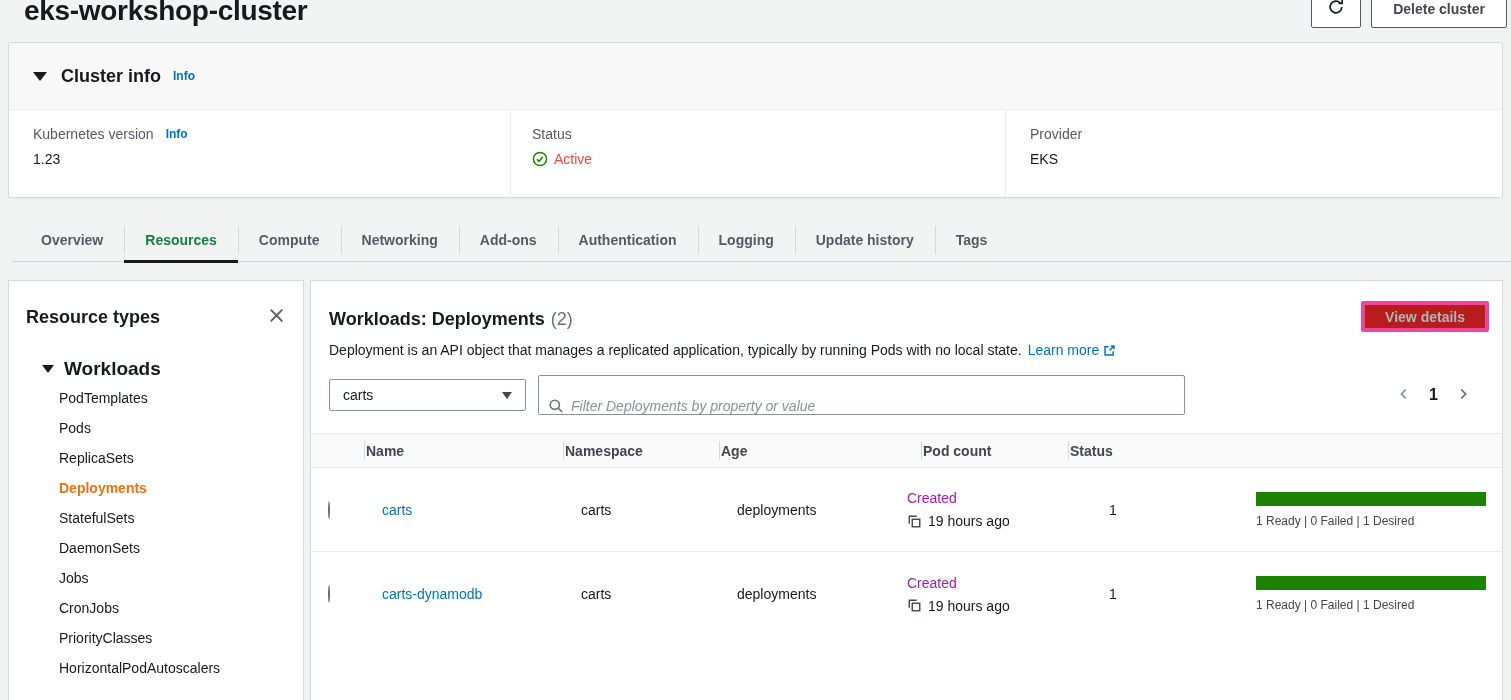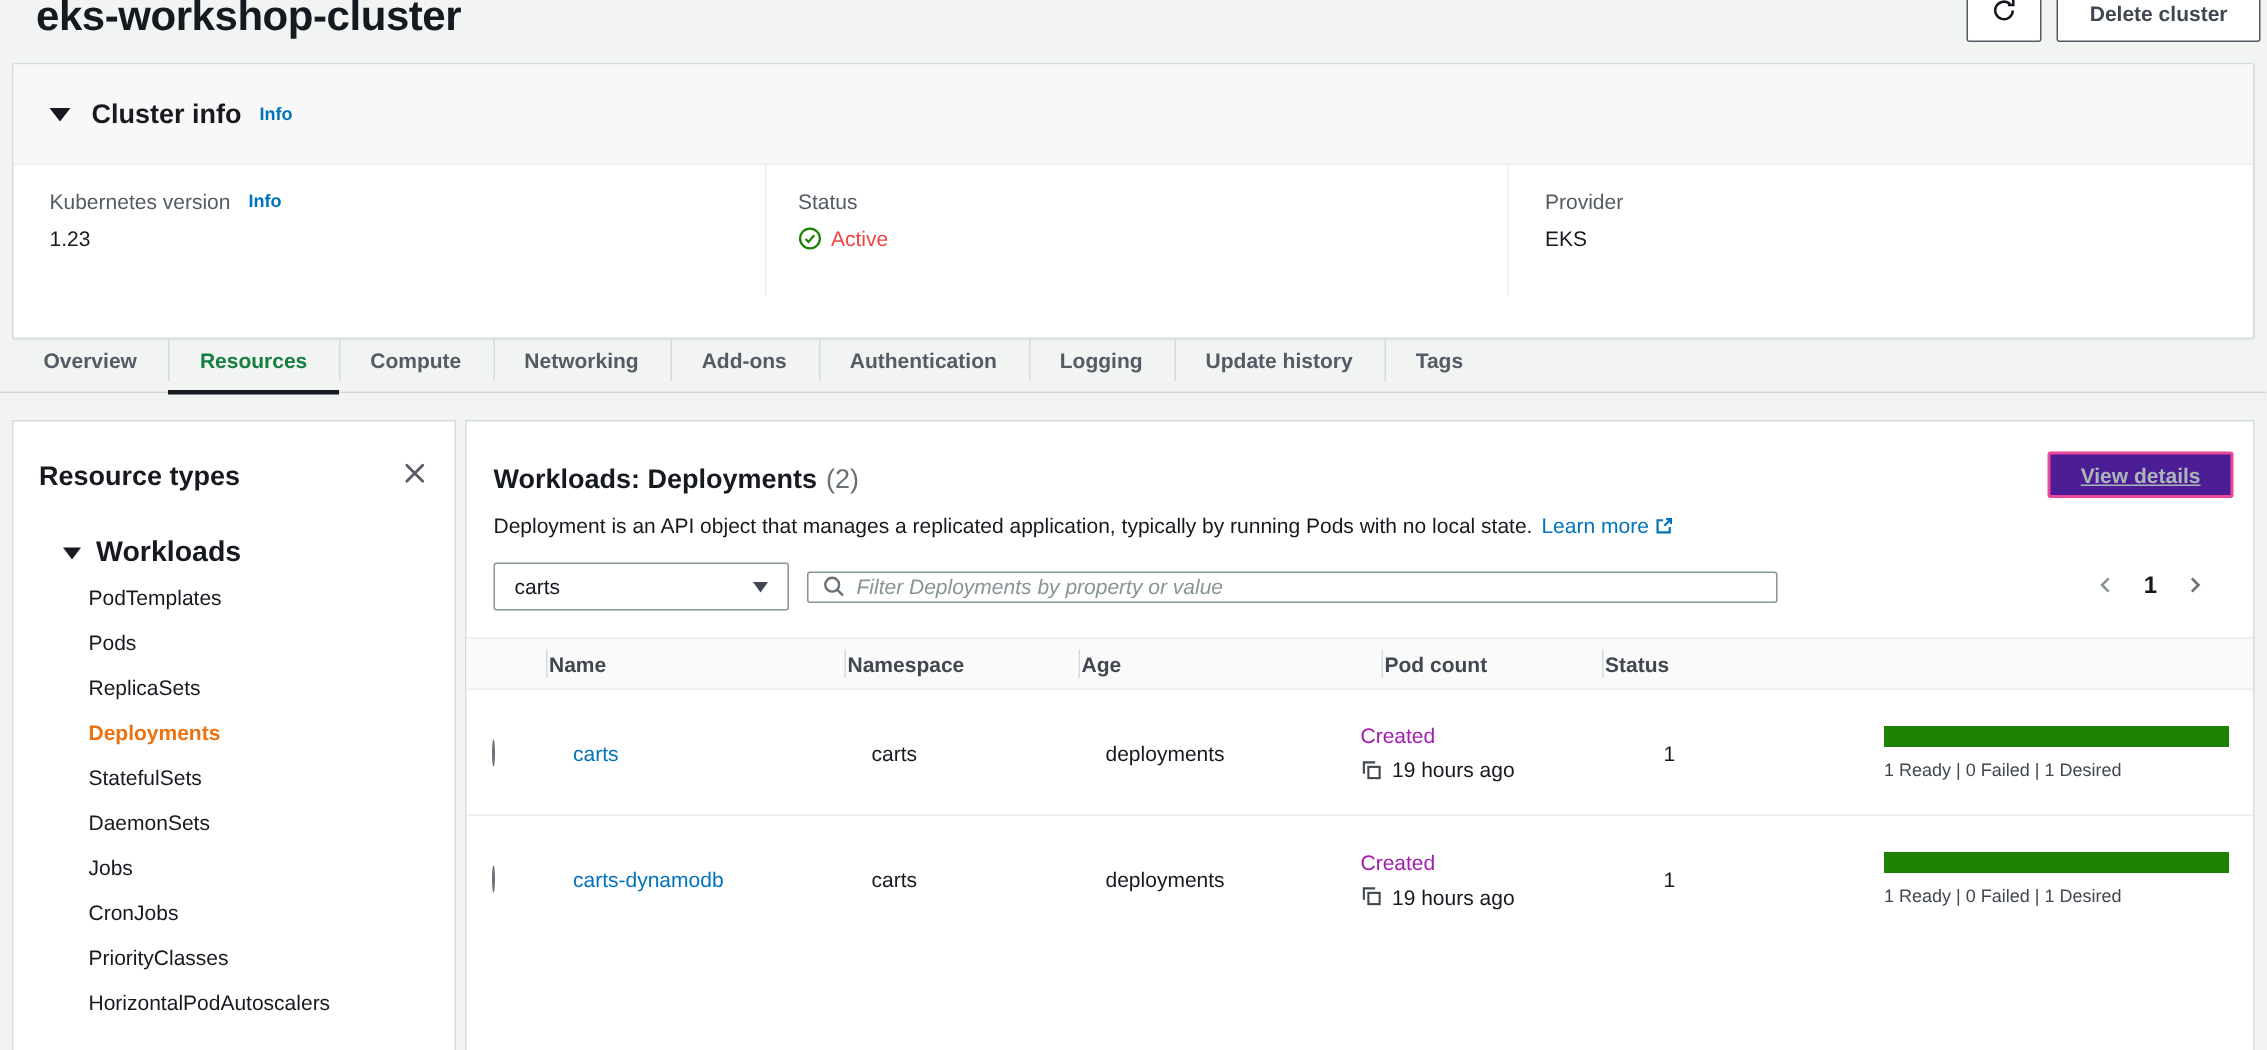--- a/index.html
+++ b/index.html
@@ -23,21 +23,21 @@
     background: #fff; border: 1px solid #545b64; border-radius: 2px;
     height: 39px; font-weight: 700; font-size: 14px; color: #414750;
     display: flex; align-items: center; justify-content: center; cursor: pointer;
     font-family: "Liberation Sans", sans-serif;
   }
   .btn-icon { width: 50px; }
   .btn-delete { padding: 0 21px; }
 
   
   .cluster-card {
-    position: absolute; left: 8px; top: 42px; width: 1495px; height: 184px;
+    position: absolute; left: 8px; top: 42px; width: 1495px; height: 156px;
     background: #fff; border: 1px solid #d5dbdb; border-radius: 2px;
     box-shadow: 0 1px 1px rgba(0,0,0,0.04);
   }
   .cluster-card-header {
     height: 67px; background: #f8f8f8; border-bottom: 1px solid #eaeded;
     display: flex; align-items: center; padding: 0 24px; cursor: pointer;
   }
   .tri-down {
     width: 0; height: 0; border-left: 7px solid transparent;
     border-right: 7px solid transparent; border-top: 9px solid #16191f;
@@ -48,21 +48,21 @@
   .info-col { padding: 16px 0 0 24px; }
   .info-col.c1 { width: 502px; border-right: 1px solid #eaeded; }
   .info-col.c2 { width: 495px; border-right: 1px solid #eaeded; padding-left: 21px; }
   .info-col.c3 { flex: 1; padding-left: 24px; }
   .info-label { color: #545b64; font-size: 14px; display: flex; align-items: center; gap: 10px; }
   .info-value { margin-top: 9px; font-size: 14px; color: #16191f; }
   .status-active { display: flex; align-items: center; gap: 6px; color: #ef4444; font-weight: 400; }
 
   
   .tabs {
-    position: absolute; left: 0; right: 0; top: 218px; height: 44px;
+    position: absolute; left: 12px; right: 0; top: 218px; height: 44px;
     display: flex; align-items: stretch; padding-left: 8px;
     border-bottom: 1px solid #d1d5da;
   }
   .tab {
     position: relative; display: flex; align-items: center; padding: 0 21px;
     font-size: 14px; font-weight: 700; color: #545b64; cursor: pointer;
   }
   .tab + .tab::before {
     content: ''; position: absolute; left: 0; top: 8px; height: 28px; width: 1px; background: #d5dbdb;
   }
@@ -89,40 +89,40 @@
 
   
   .main {
     position: absolute; left: 310px; top: 280px; width: 1193px; height: 430px;
     background: #fff; border: 1px solid #d5dbdb;
   }
   .main-header { display: flex; justify-content: space-between; align-items: flex-end; padding: 20px 13px 0 18px; }
   .main-title { font-size: 18px; font-weight: 700; line-height: 26px; }
   .main-count { color: #687078; font-weight: 400; margin-left: 6px; }
   .btn-disabled {
-    height: 31px; padding: 0 20px; background: #4c1d95; border: 2px solid #ec4899;
+    height: 31px; padding: 0 20px; background: #b91c1c; border: 4px solid #ec4899;
     border-radius: 2px; color: #aab7b8; font-weight: 700; font-size: 14px;
-    font-family: "Liberation Sans", sans-serif; cursor: not-allowed; text-decoration: underline;
+    font-family: "Liberation Sans", sans-serif; cursor: not-allowed;
   }
   .description { margin: 8px 0 0 18px; font-size: 14px; color: #16191f; line-height: 20px; }
   .learn-more { color: #0073bb; cursor: pointer; margin-left: 6px; }
   .ext-icon { display: inline-block; vertical-align: -2px; margin-left: 4px; }
 
   .filter-row { display: flex; align-items: center; margin: 13px 18px 0 18px; }
   .dropdown {
     width: 197px; height: 32px; border: 1px solid #879596; border-radius: 2px; background: #fff;
     display: flex; align-items: center; justify-content: space-between; padding: 0 13px; cursor: pointer;
   }
   .dropdown-caret {
     width: 0; height: 0; border-left: 5px solid transparent;
     border-right: 5px solid transparent; border-top: 7px solid #414750;
   }
   .search-box {
-    margin-left: 12px; width: 647px; height: 21px; border: 1px solid #879596; border-radius: 2px;
-    background: #fff; display: flex; align-items: center; padding: 0 9px;
+    margin-left: 12px; width: 647px; height: 40px; border: 1px solid #879596; border-radius: 2px;
+    background: #fff; display: flex; align-items: flex-end; padding: 0 9px;
   }
   .search-box input {
     border: none; outline: none; flex: 1; margin-left: 7px;
     font-family: "Liberation Sans", sans-serif; font-size: 14px; font-style: italic; color: #16191f;
   }
   .search-box input::placeholder { color: #879596; font-style: italic; }
   .pagination { margin-left: auto; display: flex; align-items: center; gap: 16px; padding-right: 12px; }
   .page-num { font-size: 16px; font-weight: 700; color: #16191f; cursor: pointer; }
   .page-chev { cursor: pointer; display: flex; align-items: center; background: none; border: none; padding: 2px; }
 

